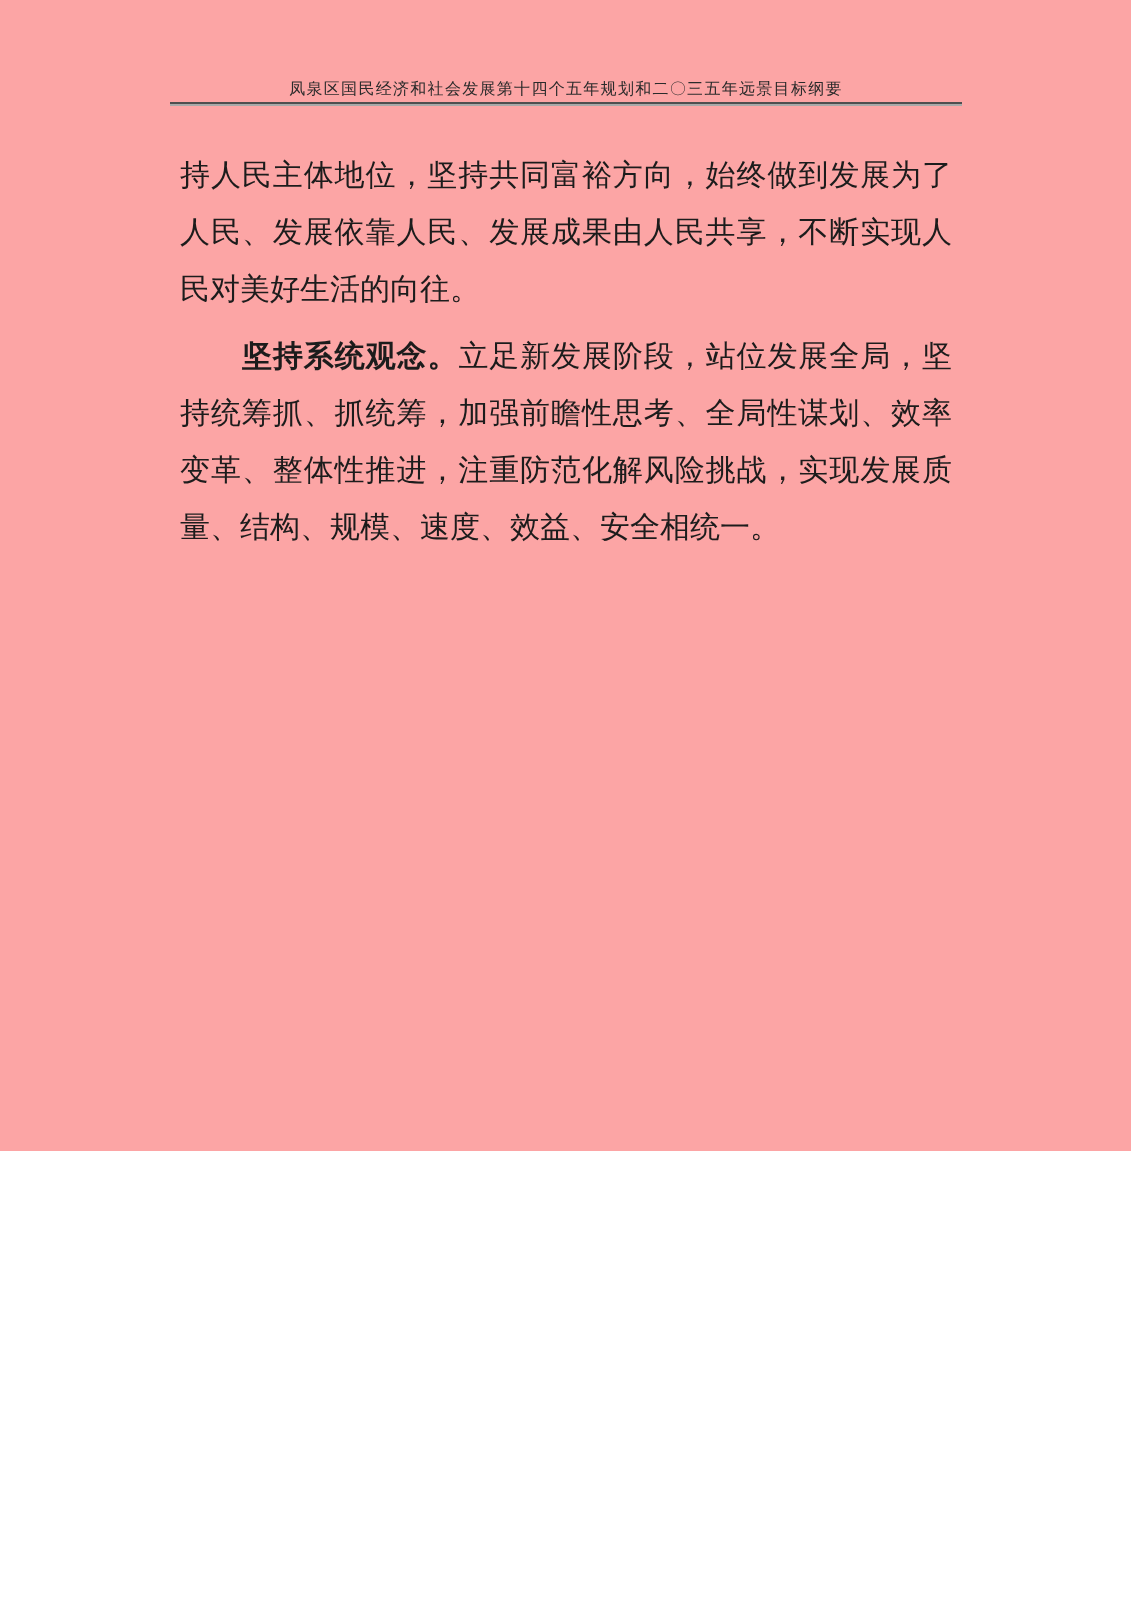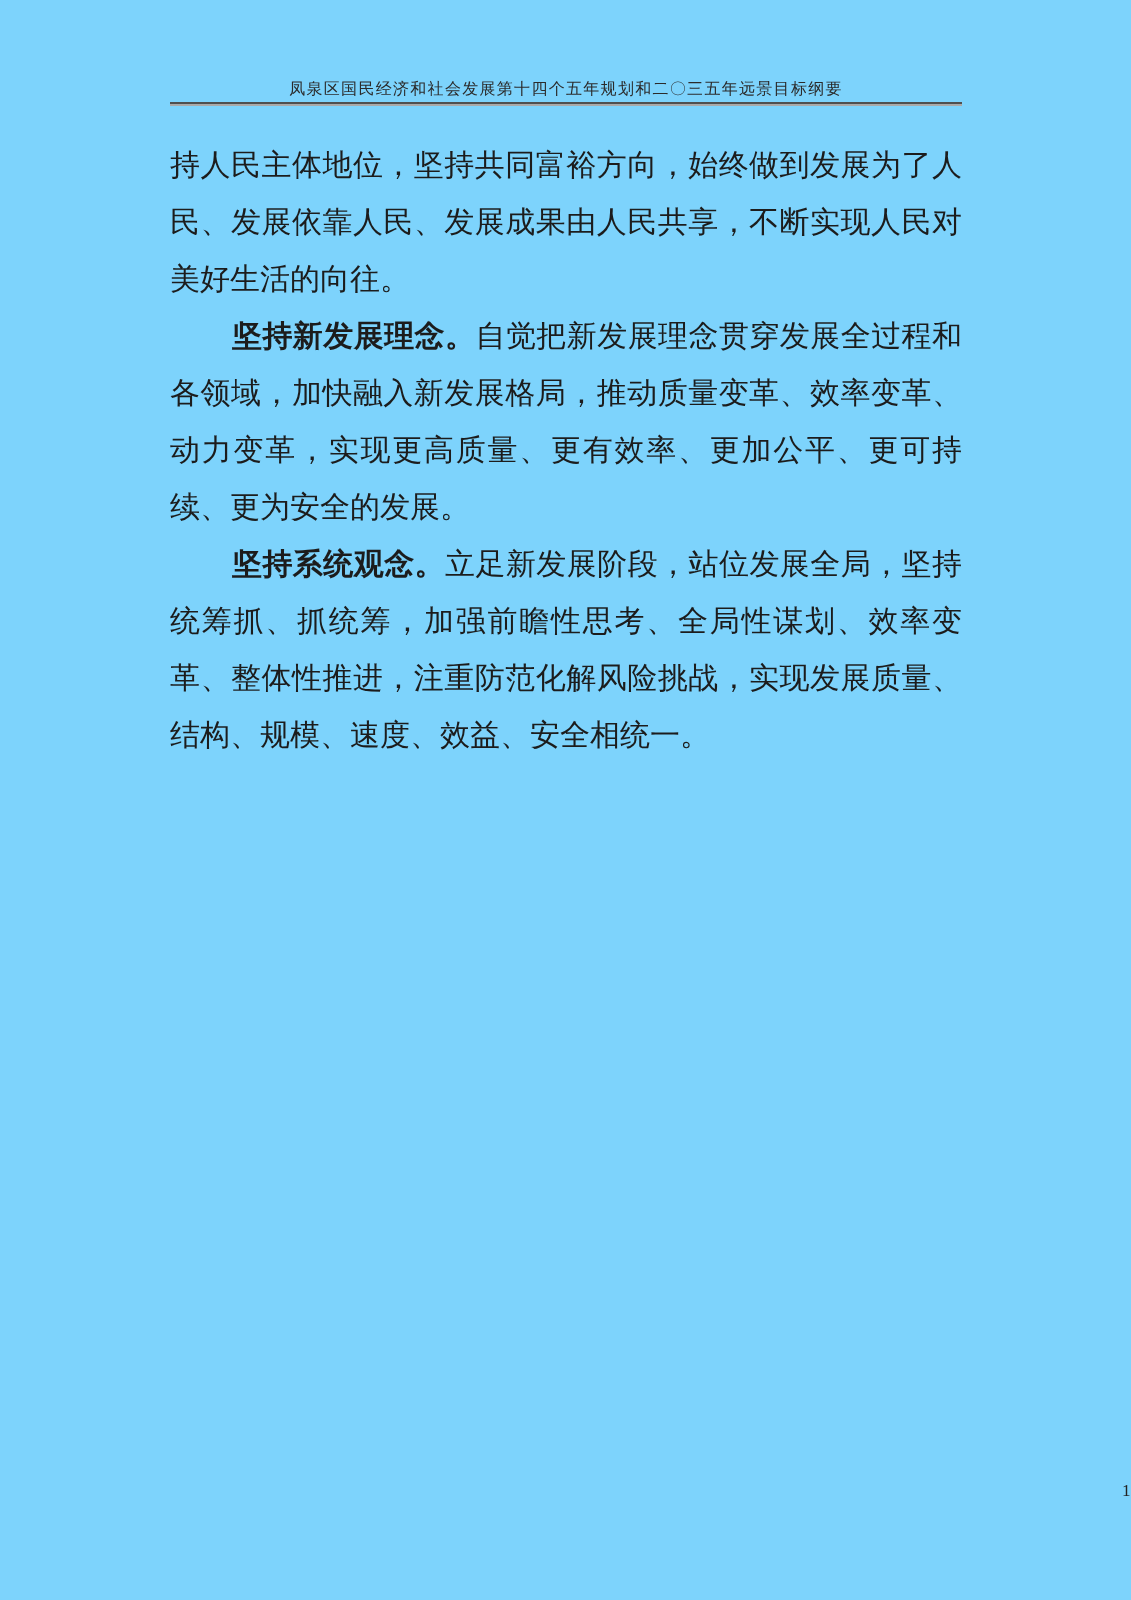--- a/index.html
+++ b/index.html
@@ -3,22 +3,22 @@
 <meta charset="utf-8">
 <style>
   html, body {
     margin: 0;
     padding: 0;
     background: #ffffff;
   }
   .page {
     position: relative;
     width: 1131px;
-    height: 1600px;
-    background: #7dd3fc;
+    height: 1151px;
+    background: #fca5a5;
     overflow: hidden;
     font-family: "Liberation Serif", serif;
     text-decoration: underline;
   }
   .header {
     position: absolute;
     left: 170px;
     width: 792px;
     top: 79px;
     text-align: center;
@@ -43,21 +43,21 @@
     left: 170px;
     width: 792px;
     top: 136px;
     font-size: 30px;
     line-height: 57px;
     color: #1c1c1c;
     text-align: justify;
     text-align-last: left;
   }
   .content p {
-    margin: 0;
+    margin: 10px;
     padding: 0;
     text-indent: 62px;
   }
   .content p.no-indent {
     text-indent: 0;
   }
   .lead {
     font-weight: 700;
   }
   .page-number {
@@ -78,21 +78,20 @@
 
   <div class="header">
     <span class="header-title">凤泉区国民经济和社会发展第十四个五年规划和二〇三五年远景目标纲要</span>
   </div>
 
   <div class="header-rule"></div>
 
   <div class="content">
     <p class="no-indent"><span class="lead"></span><span>持人民主体地位，坚持共同富裕方向，始终做到发展为了人民、发展依靠人民、发展成果由人民共享，不断实现人民对美好生活的向往。</span></p>
 
-    <p><span class="lead">坚持新发展理念。</span><span>自觉把新发展理念贯穿发展全过程和各领域，加快融入新发展格局，推动质量变革、效率变革、动力变革，实现更高质量、更有效率、更加公平、更可持续、更为安全的发展。</span></p>
 
 
     <p><span class="lead">坚持系统观念。</span><span>立足新发展阶段，站位发展全局，坚持统筹抓、抓统筹，加强前瞻性思考、全局性谋划、效率变革、整体性推进，注重防范化解风险挑战，实现发展质量、结构、规模、速度、效益、安全相统一。</span></p>
 
 
   </div>
 
   <div class="page-number">18</div>
 
 </div>

